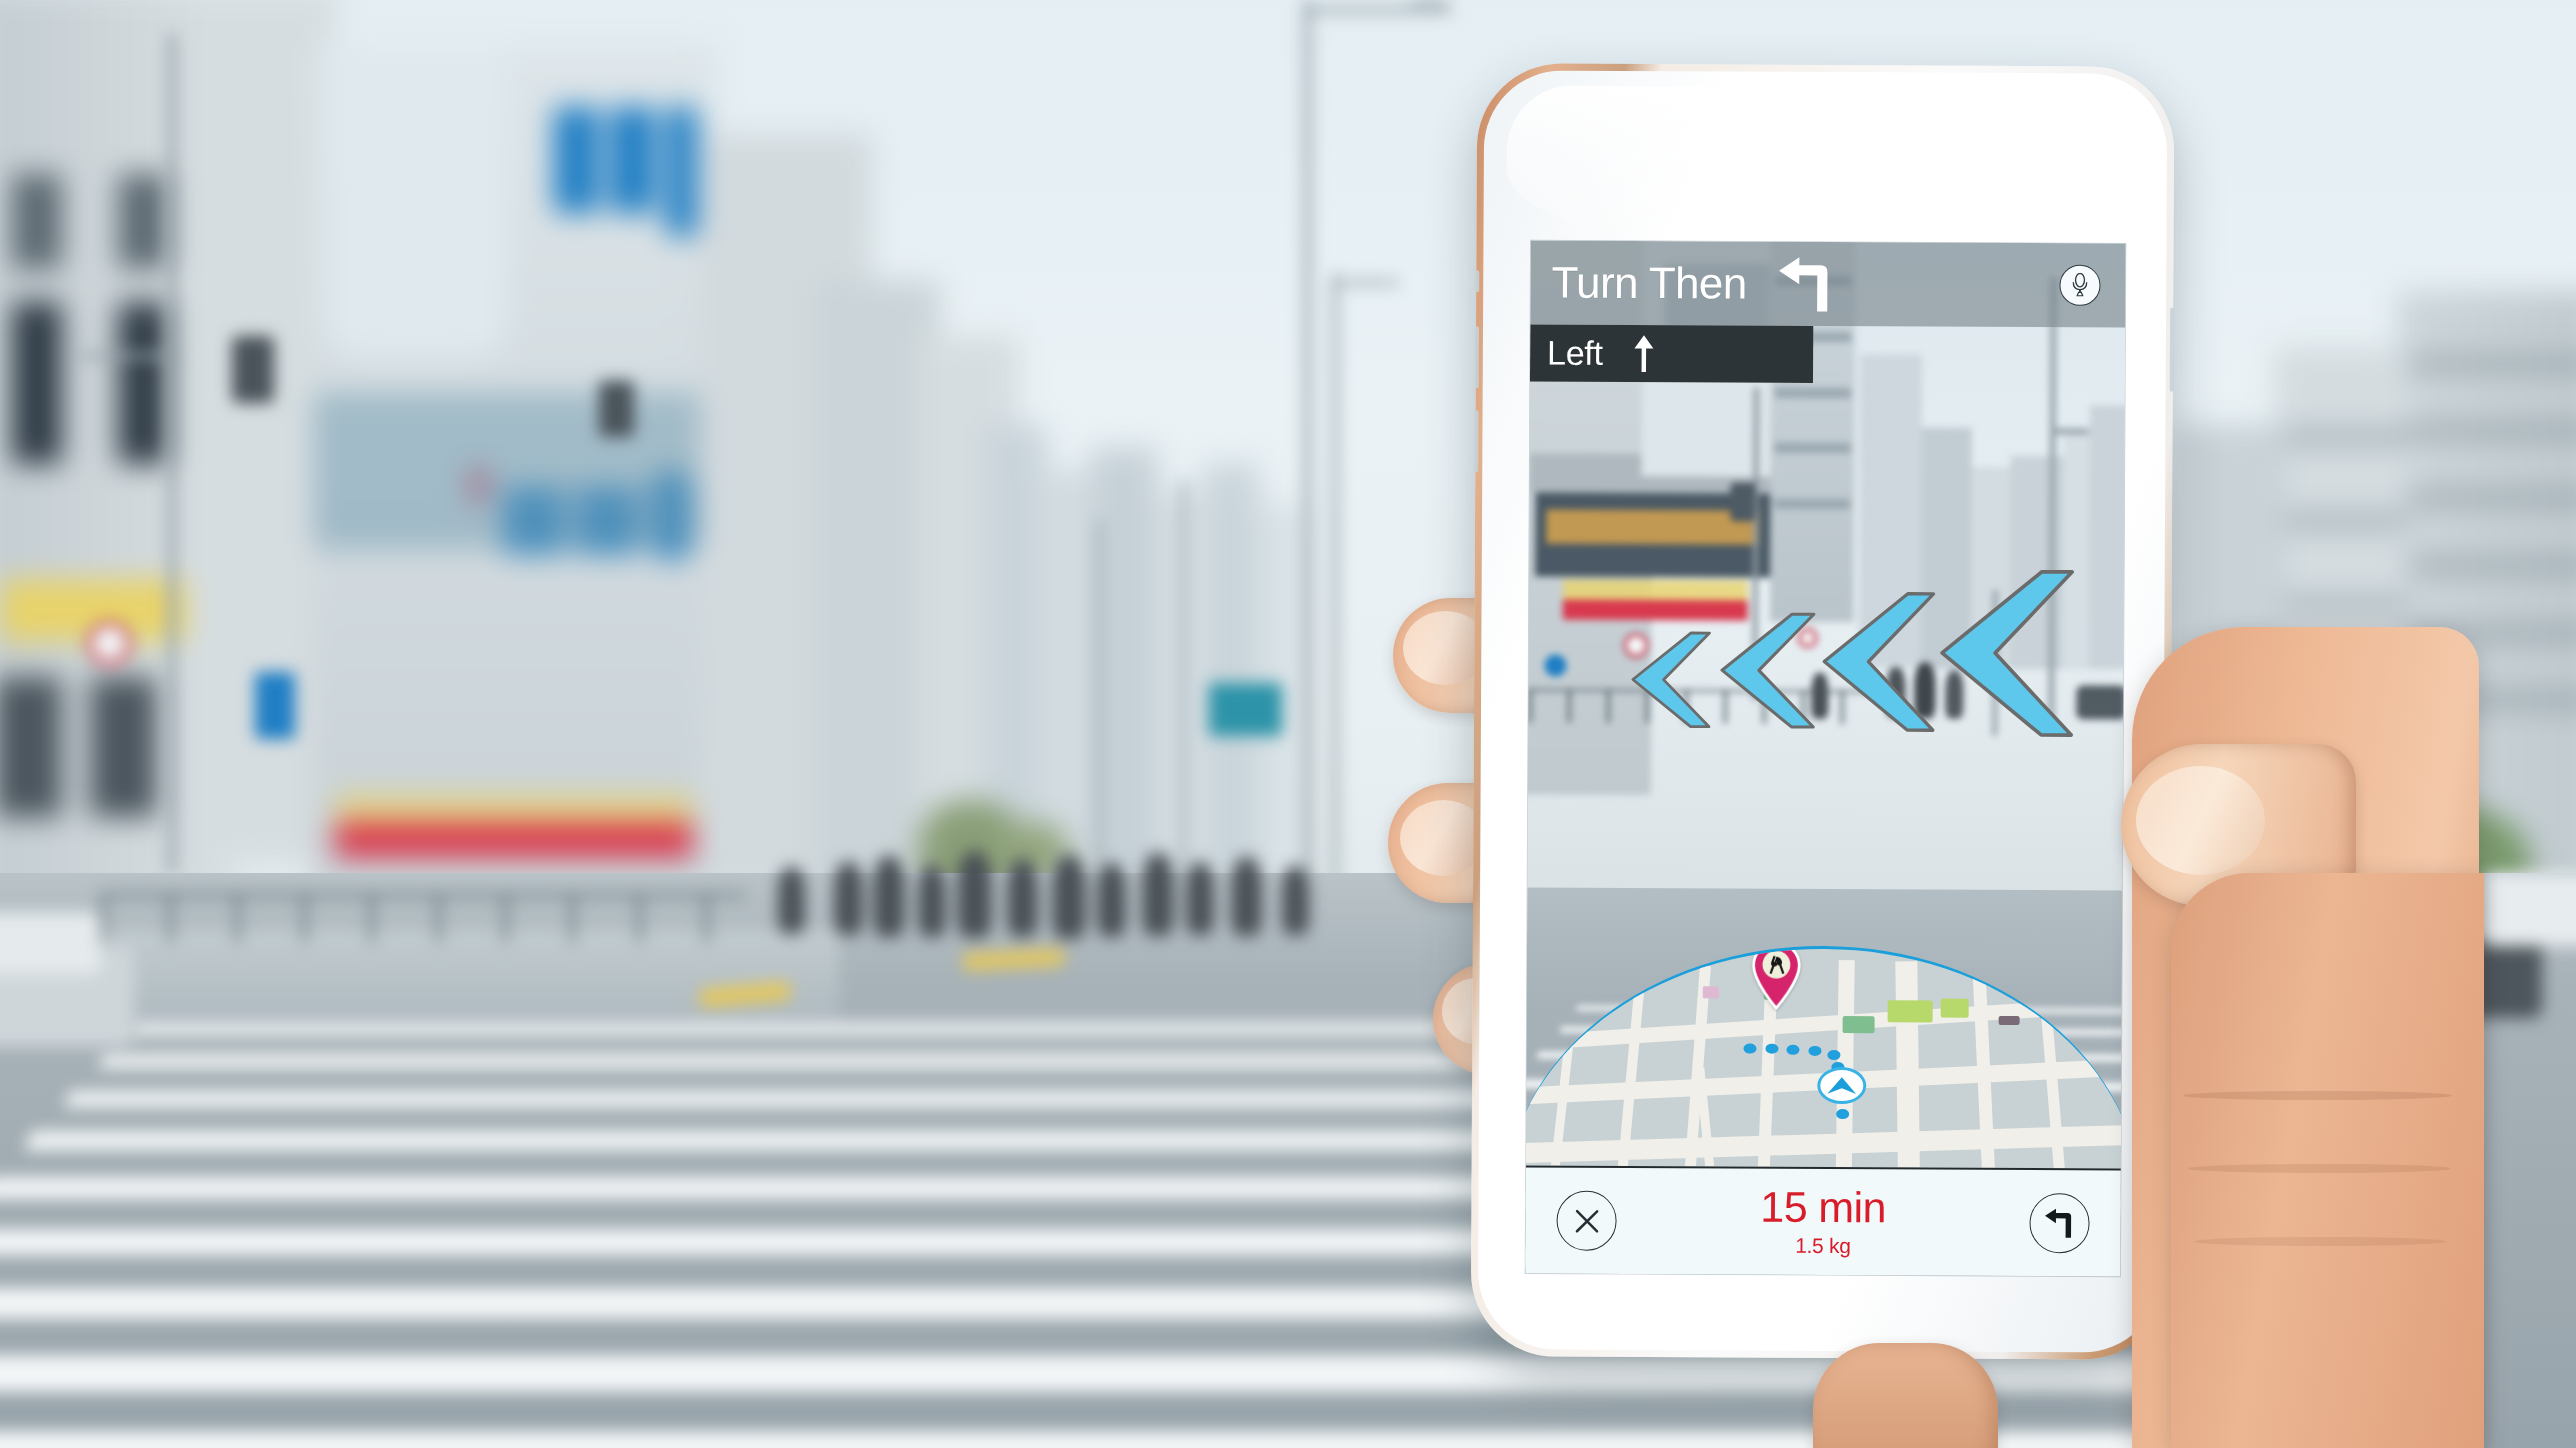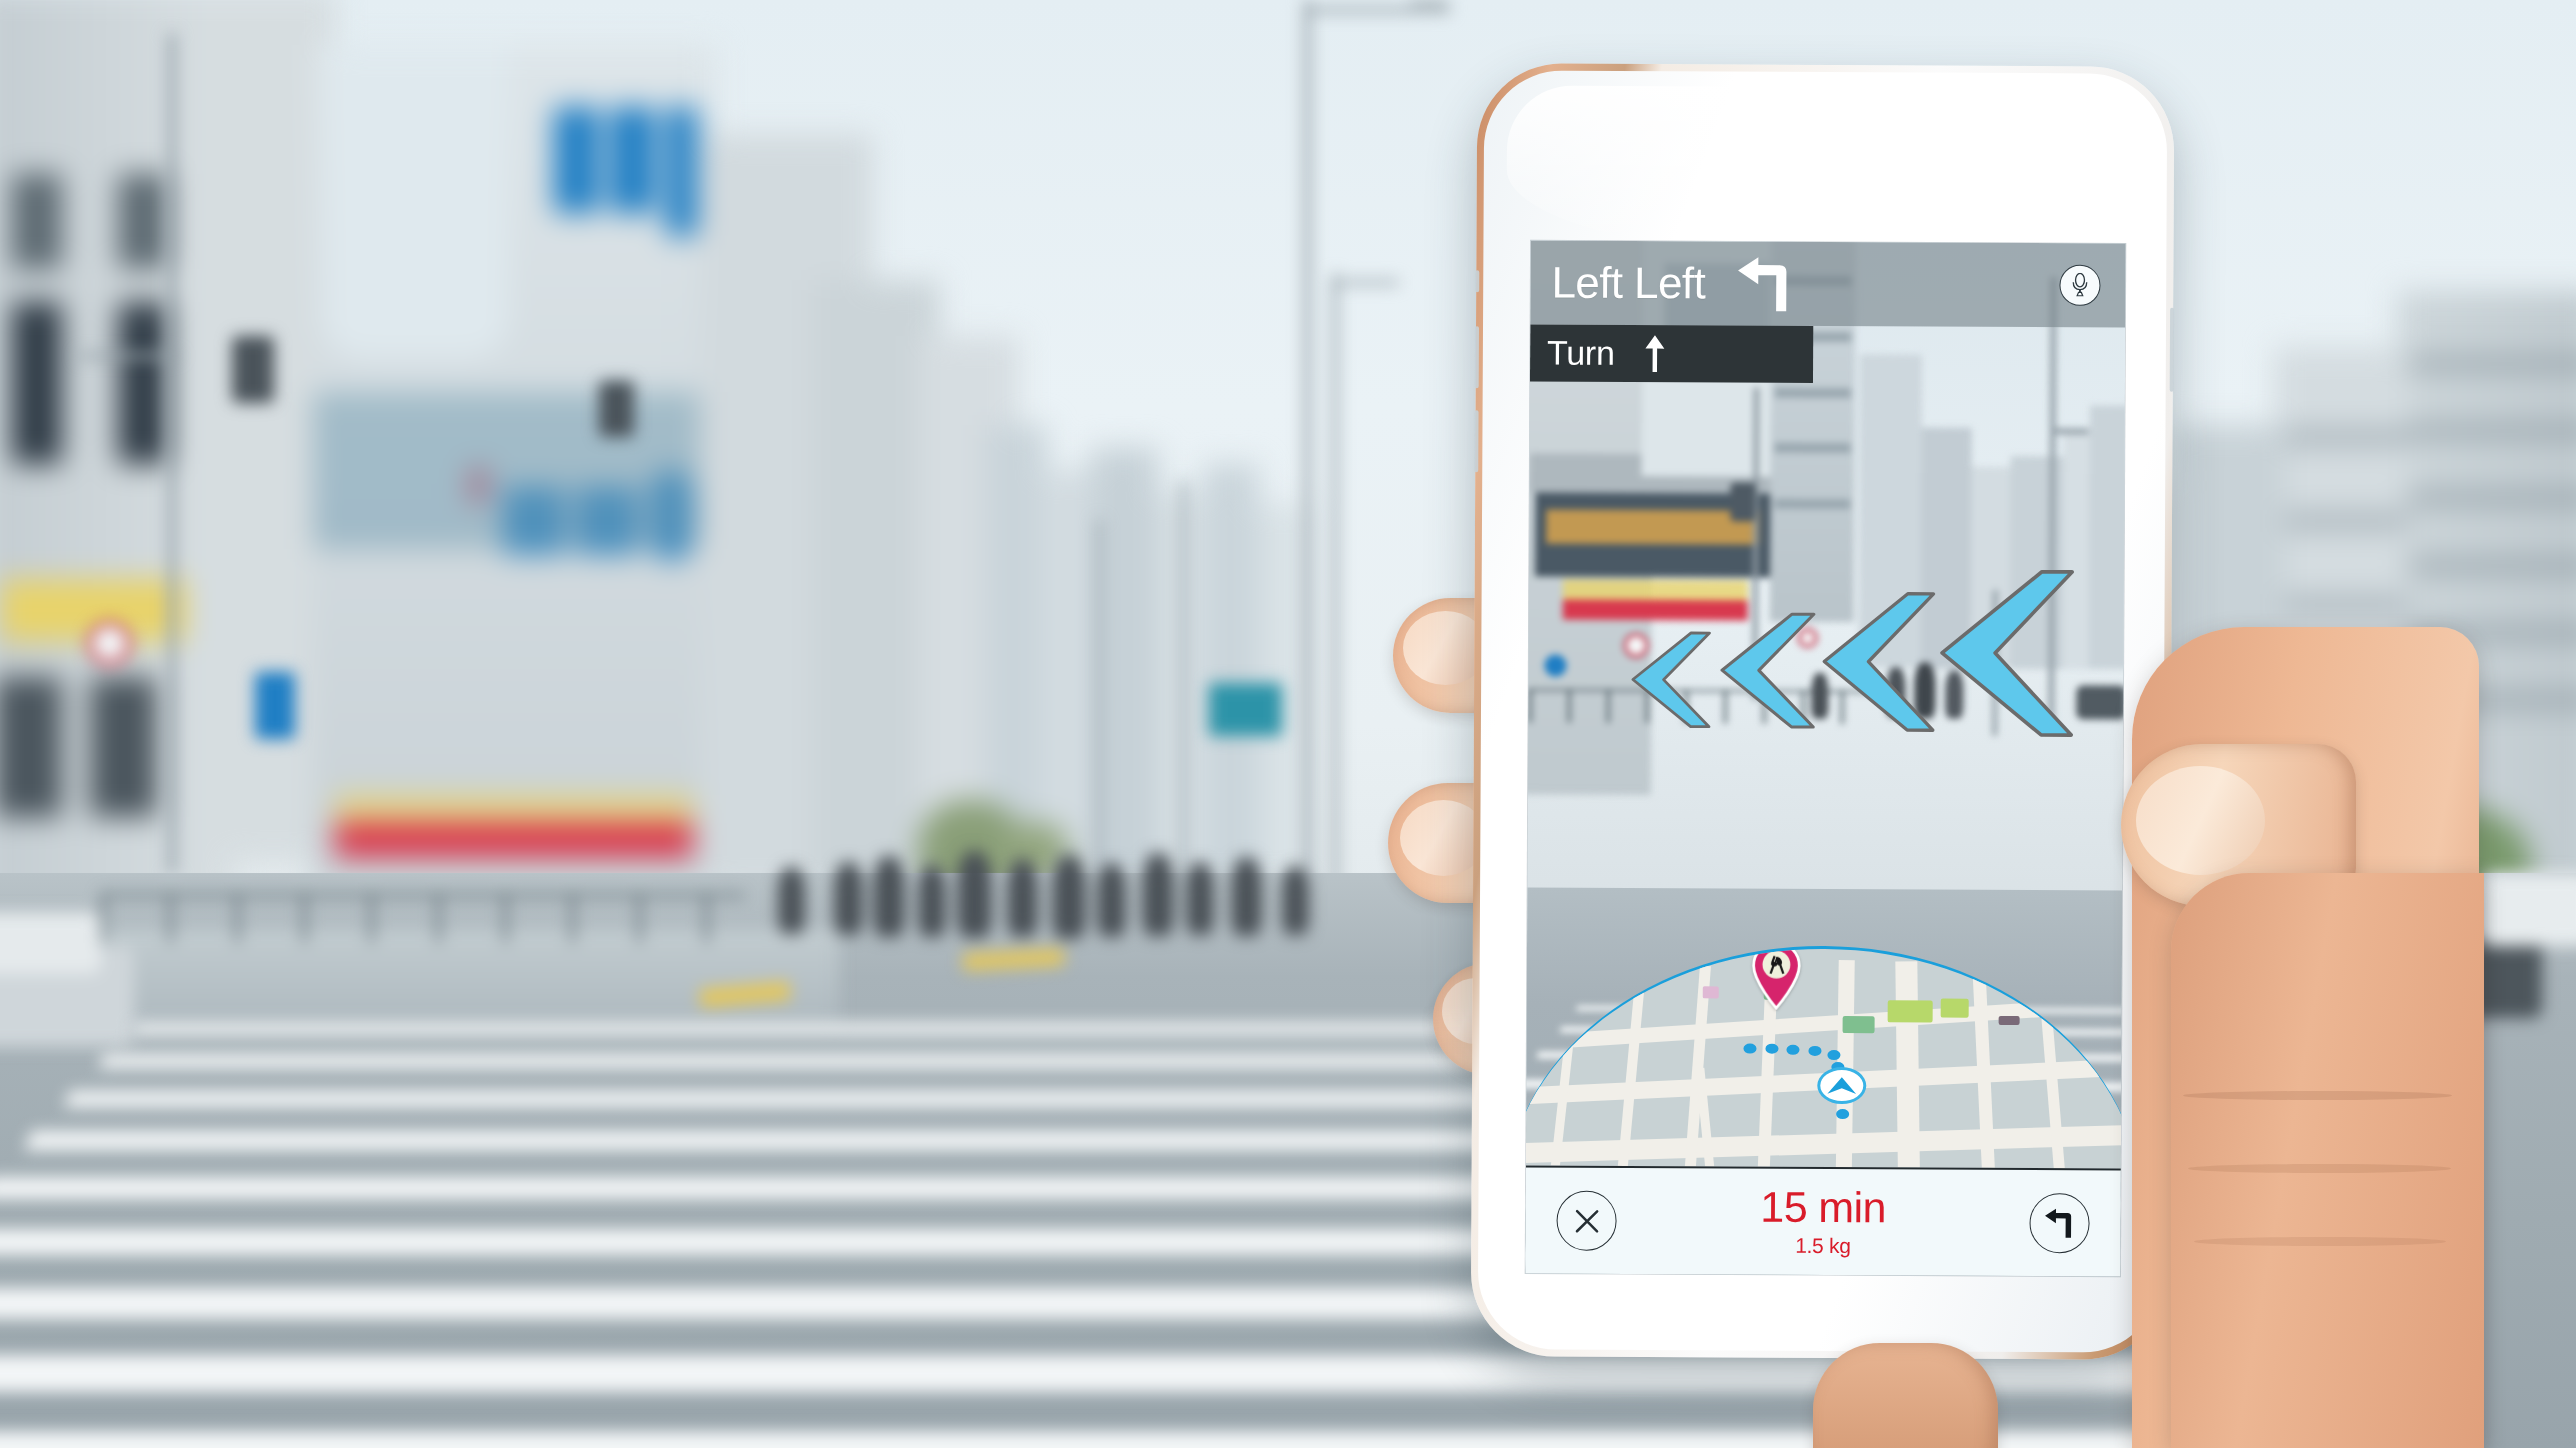--- a/index.html
+++ b/index.html
@@ -492,36 +492,36 @@
         <circle cx="44" cy="41" r="25" fill="#eff0dc"></circle>
         <g fill="#161616">
           <path d="M33 26 L33 38 Q33 43 37 44 L37 58 L41 58 L41 44 Q45 43 45 38 L45 26 L42.5 26 L42.5 36 L41 36 L41 26 L38.5 26 L38.5 36 L37 36 L37 26 Z" transform="rotate(20 39 42)"></path>
           <path d="M50 26 Q56 28 56 36 Q56 41 53 42 L53 58 L49 58 L49 42 Q46 41 46 36 Q46 28 50 26 Z" transform="rotate(-20 51 42)"></path>
         </g>
       </svg>
     </div>
   </div>
 
   <div id="header">
-    <span id="nav-instruction">Left Left</span>
+    <span id="nav-instruction">Turn Then</span>
     <svg id="turn-arrow-head" width="63" height="63" viewBox="0 0 112 112">
       <path d="M8 32 L44 8 L44 22 L82 22 Q94 22 94 34 L94 104 L76 104 L76 40 L44 40 L44 56 Z" fill="#ffffff"></path>
     </svg>
     <div id="mic-button">
       <svg width="19" height="24.6" viewBox="0 0 34 44">
         <ellipse cx="17" cy="13" rx="8" ry="12" fill="none" stroke="#2f3b42" stroke-width="2.4"></ellipse>
         <path d="M5 17 Q5 30 17 30 Q29 30 29 17" fill="none" stroke="#2f3b42" stroke-width="2.4"></path>
         <rect x="15.3" y="30" width="3.4" height="5" fill="#2f3b42"></rect>
         <path d="M12 41 L14.5 35 L19.5 35 L22 41 Z" fill="none" stroke="#2f3b42" stroke-width="2.2"></path>
       </svg>
     </div>
   </div>
 
   <div id="then-banner">
-    <span id="then-label">Turn</span>
+    <span id="then-label">Left</span>
     <svg id="then-arrow" width="23.5" height="39" viewBox="0 0 42 70">
       <path d="M21 2 L38 26 L25 26 L25 68 L17 68 L17 26 L4 26 Z" fill="#ffffff"></path>
     </svg>
   </div>
 
   <div id="bottom-bar">
     <div class="circle-btn">
       <svg width="29" height="29" viewBox="0 0 52 52">
         <path d="M8 8 L44 44 M44 8 L8 44" stroke="#262f34" stroke-width="4.5" stroke-linecap="round"></path>
       </svg>

